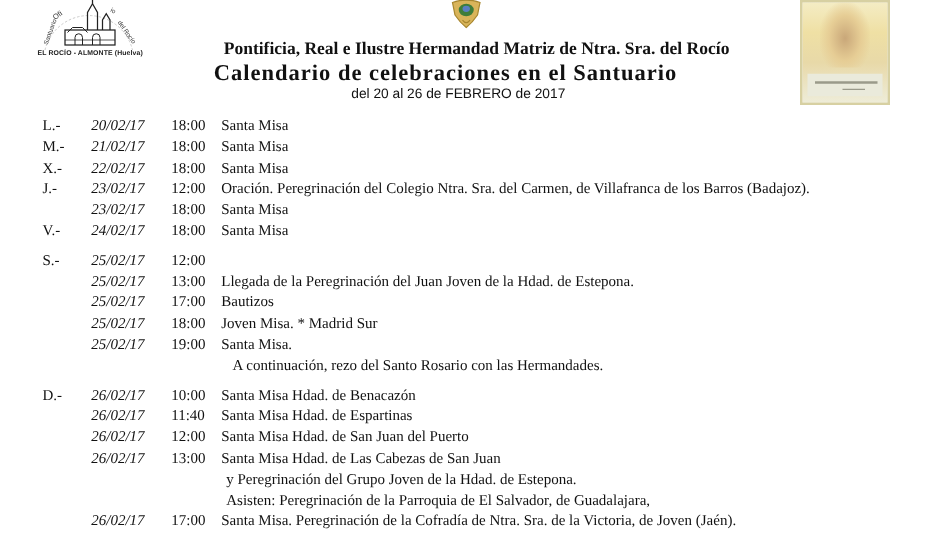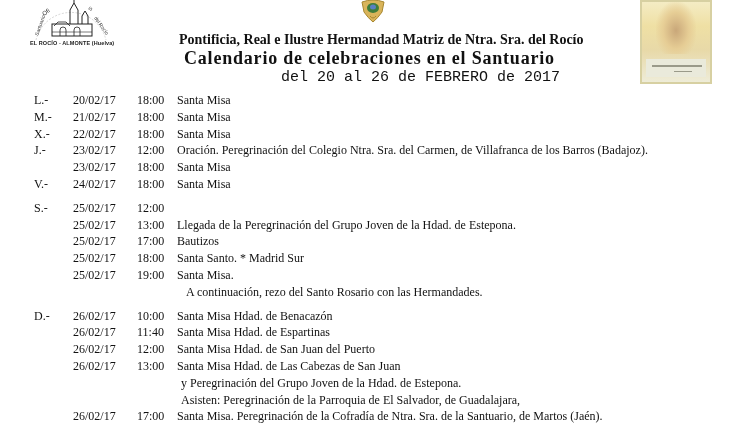--- a/index.html
+++ b/index.html
@@ -8,27 +8,27 @@
     .logo-left svg { display: block; }
     .logo-caption { position: absolute; left: 30px; top: 40px; width: 105px; font-family: "Liberation Sans", sans-serif; font-weight: bold; font-size: 5.5px; letter-spacing: 0.1px; color: #222; white-space: nowrap; }
     .crest { position: absolute; left: 358px; top: 0; width: 30px; height: 24px; }
     .virgin-image { position: absolute; left: 640px; top: 0; width: 72px; height: 84px; border: 2px solid #d7d0a2; box-sizing: border-box; background: linear-gradient(180deg,#f4ecc4 0%, #efe0a4 30%, #e8d9a8 60%, #eeecd8 100%); }
     .virgin-image .figure { position: absolute; left: 14px; top: 0; width: 40px; height: 52px; background: radial-gradient(ellipse at 50% 55%, #c9a779 0%, #e6cd95 45%, rgba(240,225,170,0) 75%); }
     .virgin-image .caption-box { position: absolute; left: 4px; top: 57px; width: 60px; height: 18px; background: #eaeadb; }
     .virgin-image .caption-line { position: absolute; left: 10px; top: 63px; width: 50px; height: 2px; background: #9a9a8a; }
     .virgin-image .caption-line2 { position: absolute; left: 32px; top: 69px; width: 18px; height: 1px; background: #9a9a8a; }
 
     .header-line1 { position: absolute; left: 150px; top: 32px; font-family: "Liberation Serif", serif; font-weight: bold; font-size: 14px; white-space: nowrap; margin-left: 29px; }
-    .header-line2 { position: absolute; left: 184px; top: 48px; font-family: "Liberation Serif", serif; font-weight: bold; font-size: 18px; letter-spacing: 0.8px; white-space: nowrap; }
-    .header-line3 { position: absolute; left: 281px; top: 69px; font-family: Liberation Mono, monospace; font-size: 15px; white-space: nowrap; }
+    .header-line2 { position: absolute; left: 171px; top: 48px; font-family: "Liberation Serif", serif; font-weight: bold; font-size: 18px; letter-spacing: 0.8px; white-space: nowrap; }
+    .header-line3 { position: absolute; left: 281px; top: 69px; font-family: Liberation Sans, sans-serif; font-size: 11px; white-space: nowrap; }
 
     .schedule { position: absolute; left: 0; top: 92px; width: 750px; font-family: "Liberation Serif", serif; font-size: 12px; }
     .row { position: relative; height: 16.8px; line-height: 16.8px; white-space: nowrap; }
     .row .day { position: absolute; left: 34px; }
-    .row .date { position: absolute; left: 73px; }
+    .row .date { position: absolute; left: 73px; font-style: italic; }
     .row .time { position: absolute; left: 137px; }
     .row .desc { position: absolute; left: 177px; }
     .row.cont .desc { left: 186px; text-align: right; }
     .row.cont2 .desc { left: 181px; }
     .gap { height: 7px; }
   </style>
 </head>
 <body>
 
 <div class="logo-left">
@@ -110,33 +110,33 @@
   <div class="gap"></div>
   <div class="row">
     <span class="day">S.-</span>
     <span class="date">25/02/17</span>
     <span class="time">12:00</span>
   </div>
   <div class="row">
     <span class="day"></span>
     <span class="date">25/02/17</span>
     <span class="time">13:00</span>
-    <span class="desc">Llegada de la Peregrinación del Grupo Joven de la Hdad. de Estepona.</span>
+    <span class="desc">Llegada de la Peregrinación del Juan Joven de la Hdad. de Estepona.</span>
   </div>
   <div class="row">
     <span class="day"></span>
     <span class="date">25/02/17</span>
     <span class="time">17:00</span>
     <span class="desc">Bautizos</span>
   </div>
   <div class="row">
     <span class="day"></span>
     <span class="date">25/02/17</span>
     <span class="time">18:00</span>
-    <span class="desc">Santa Santo. * Madrid Sur</span>
+    <span class="desc">Joven Misa. * Madrid Sur</span>
   </div>
   <div class="row">
     <span class="day"></span>
     <span class="date">25/02/17</span>
     <span class="time">19:00</span>
     <span class="desc">Santa Misa.</span>
   </div>
   <div class="row cont">
     <span class="desc">A continuación, rezo del Santo Rosario con las Hermandades.</span>
   </div>
@@ -168,15 +168,15 @@
   <div class="row cont2">
     <span class="desc">y Peregrinación del Grupo Joven de la Hdad. de Estepona.</span>
   </div>
   <div class="row cont2">
     <span class="desc">Asisten: Peregrinación de la Parroquia de El Salvador, de Guadalajara,</span>
   </div>
   <div class="row">
     <span class="day"></span>
     <span class="date">26/02/17</span>
     <span class="time">17:00</span>
-    <span class="desc">Santa Misa. Peregrinación de la Cofradía de Ntra. Sra. de la Santuario, de Martos (Jaén).</span>
+    <span class="desc">Santa Misa. Peregrinación de la Cofradía de Ntra. Sra. de la Victoria, de Joven (Jaén).</span>
   </div>
 </div>
 
 </body></html>

